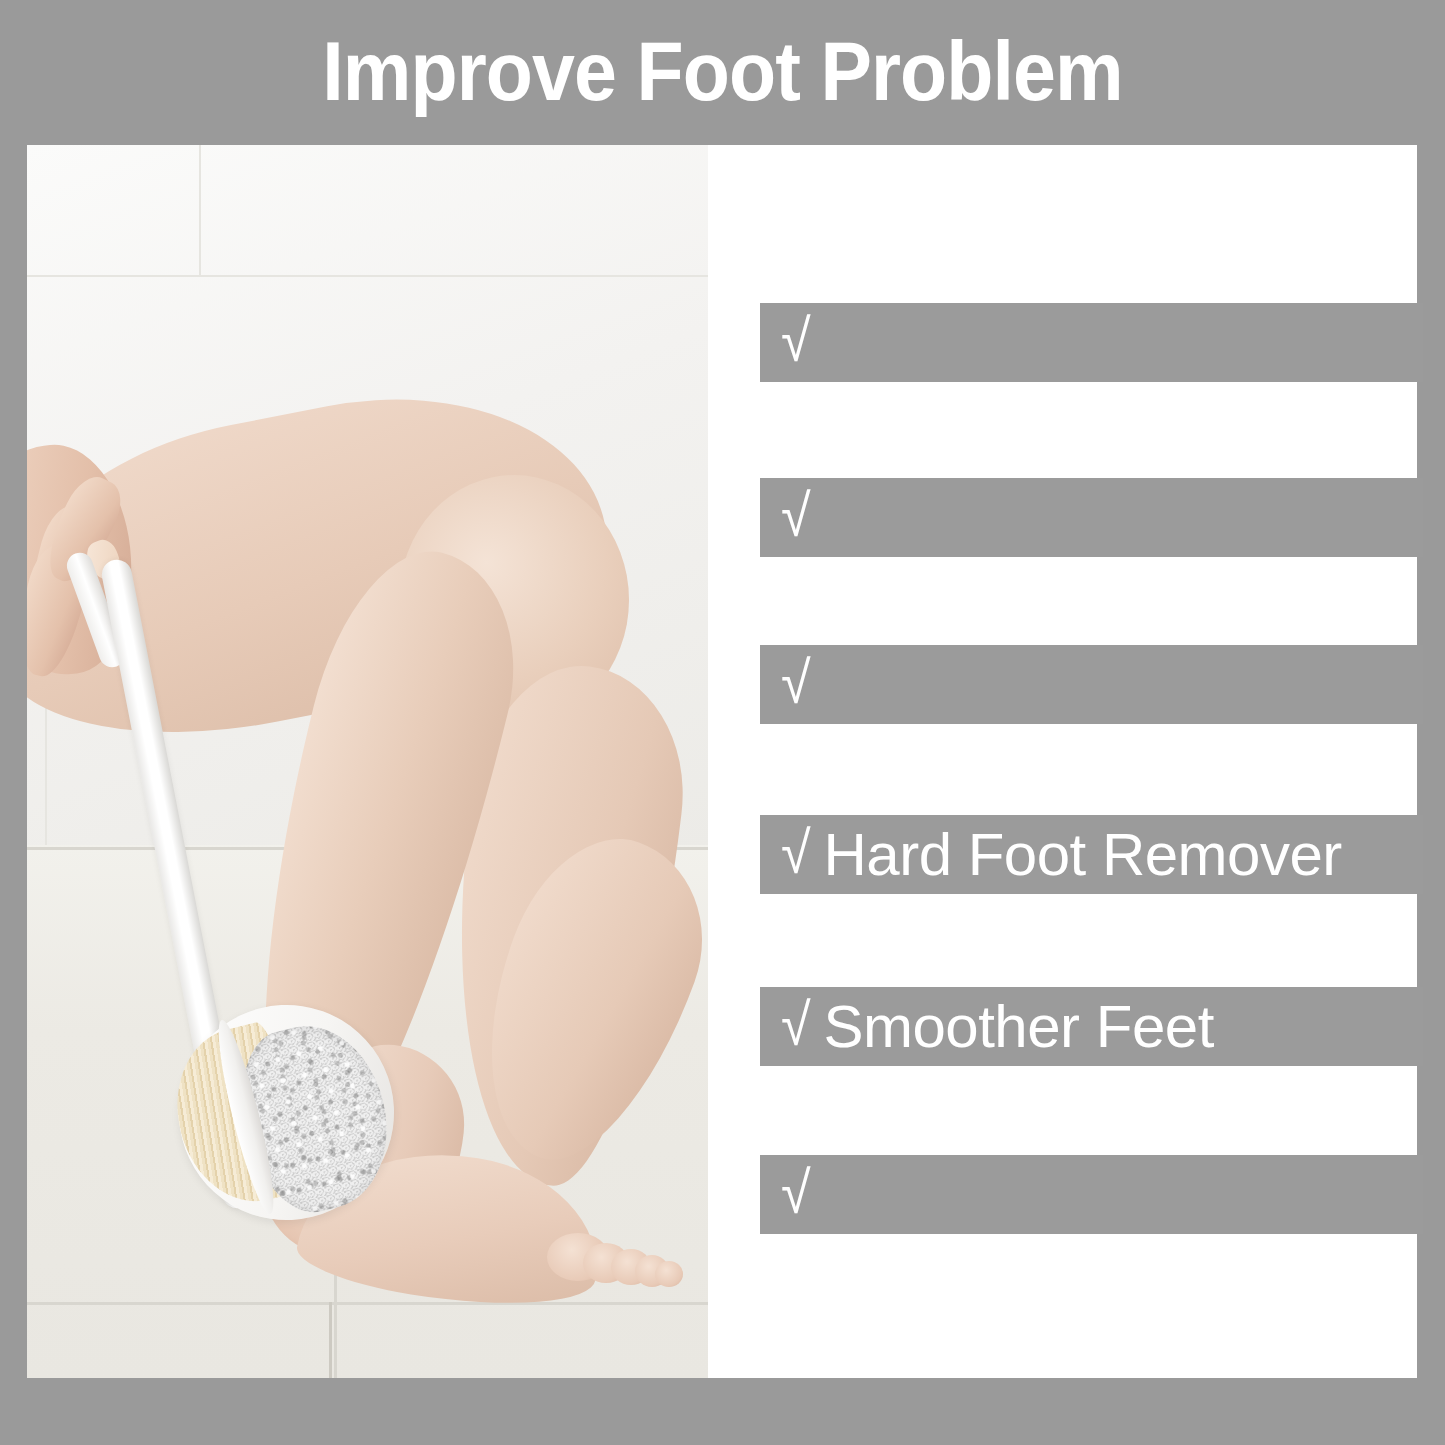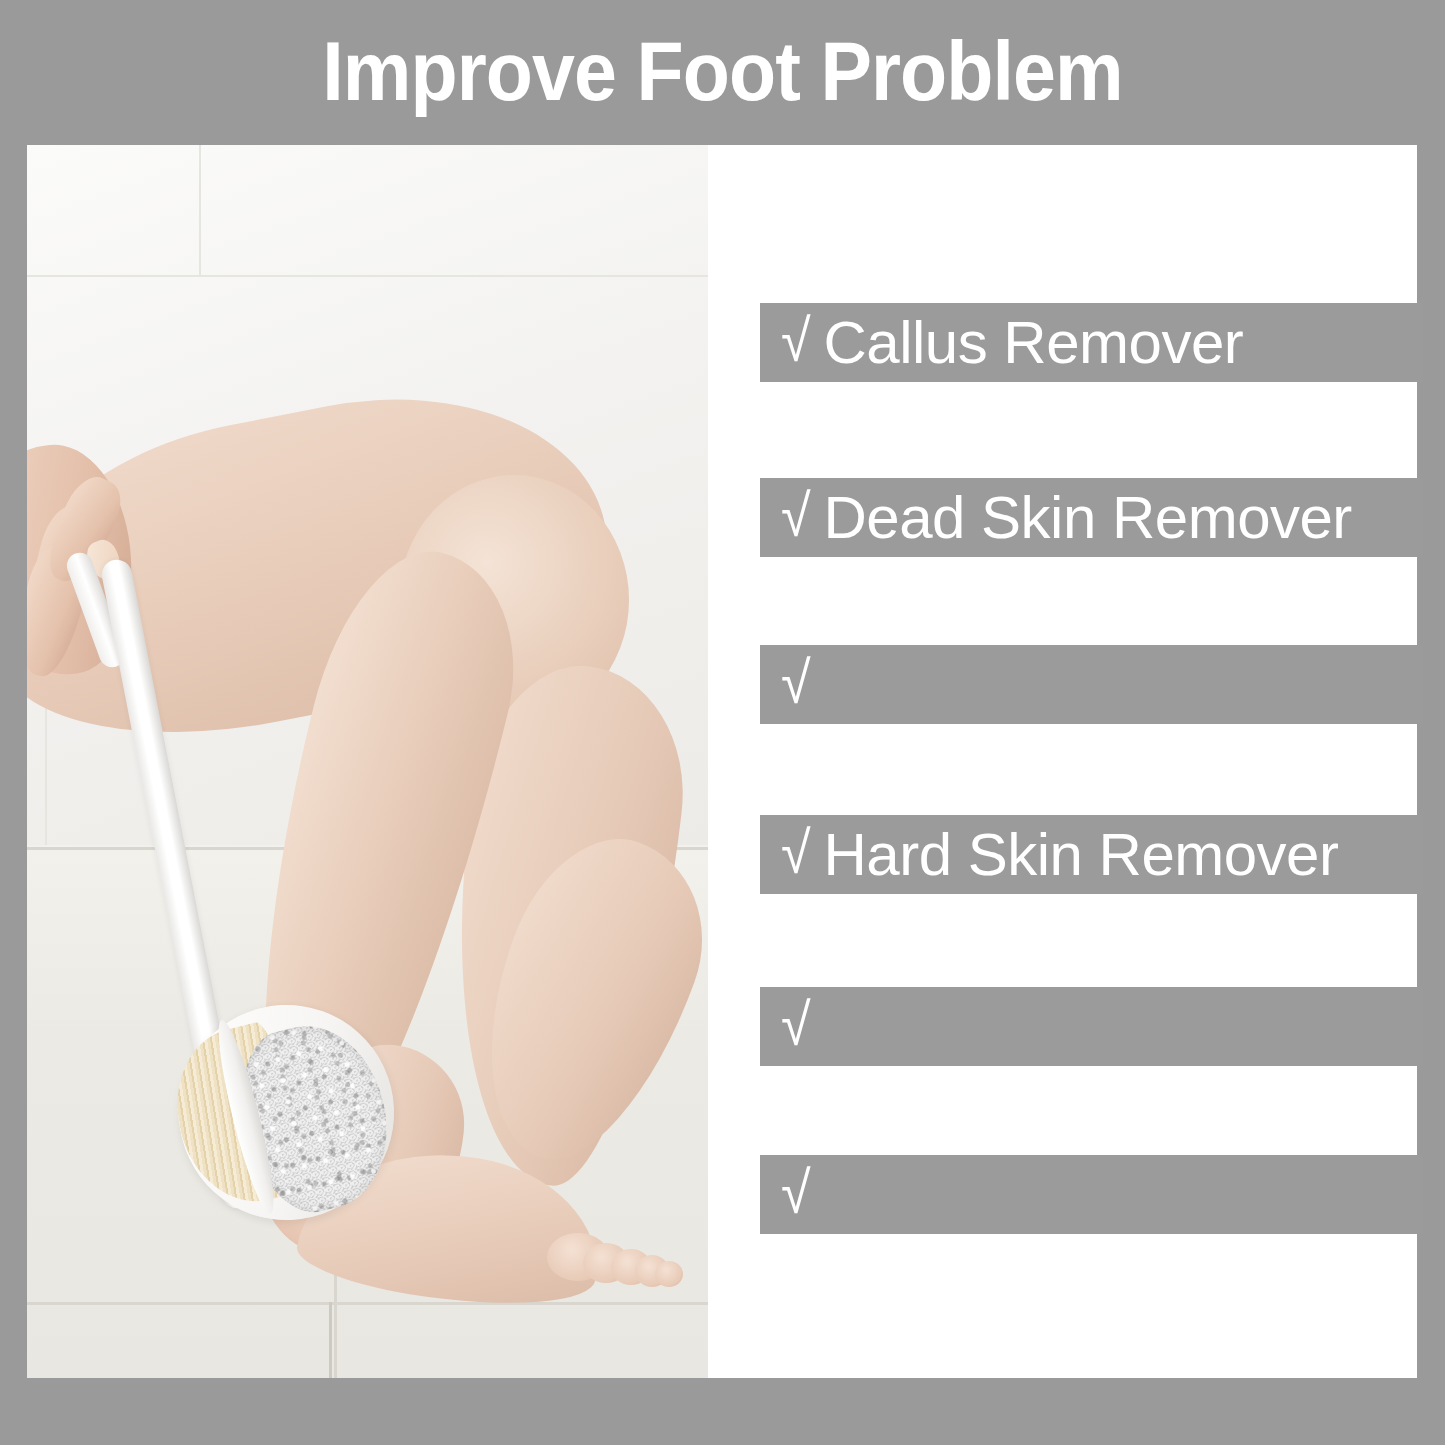--- a/index.html
+++ b/index.html
@@ -354,39 +354,38 @@
       <div id="brush-body"></div>
       <div id="bristles"></div>
       <div id="pumice"></div>
       <div id="pumice-rim"></div>
     </div>
 
     <div id="list">
 
       <div class="bar" style="top:158px; width:663px;">
         <span class="check">√</span>
-        <span class="bar-label">Callus Remover</span>
       </div>
 
       <div class="bar" style="top:333px; width:663px;">
         <span class="check">√</span>
-        <span class="bar-label">Dead Skin Remover</span>
       </div>
 
       <div class="bar" style="top:500px; width:663px;">
         <span class="check">√</span>
       </div>
 
       <div class="bar" style="top:670px; width:663px;">
         <span class="check">√</span>
-        <span class="bar-label">Hard Skin Remover</span>
+        <span class="bar-label">Hard Foot Remover</span>
       </div>
 
       <div class="bar" style="top:842px; width:663px;">
         <span class="check">√</span>
+        <span class="bar-label">Smoother Feet</span>
       </div>
 
       <div class="bar" style="top:1010px; width:663px;">
         <span class="check">√</span>
       </div>
 
     </div>
   </div>
 </div>
 

